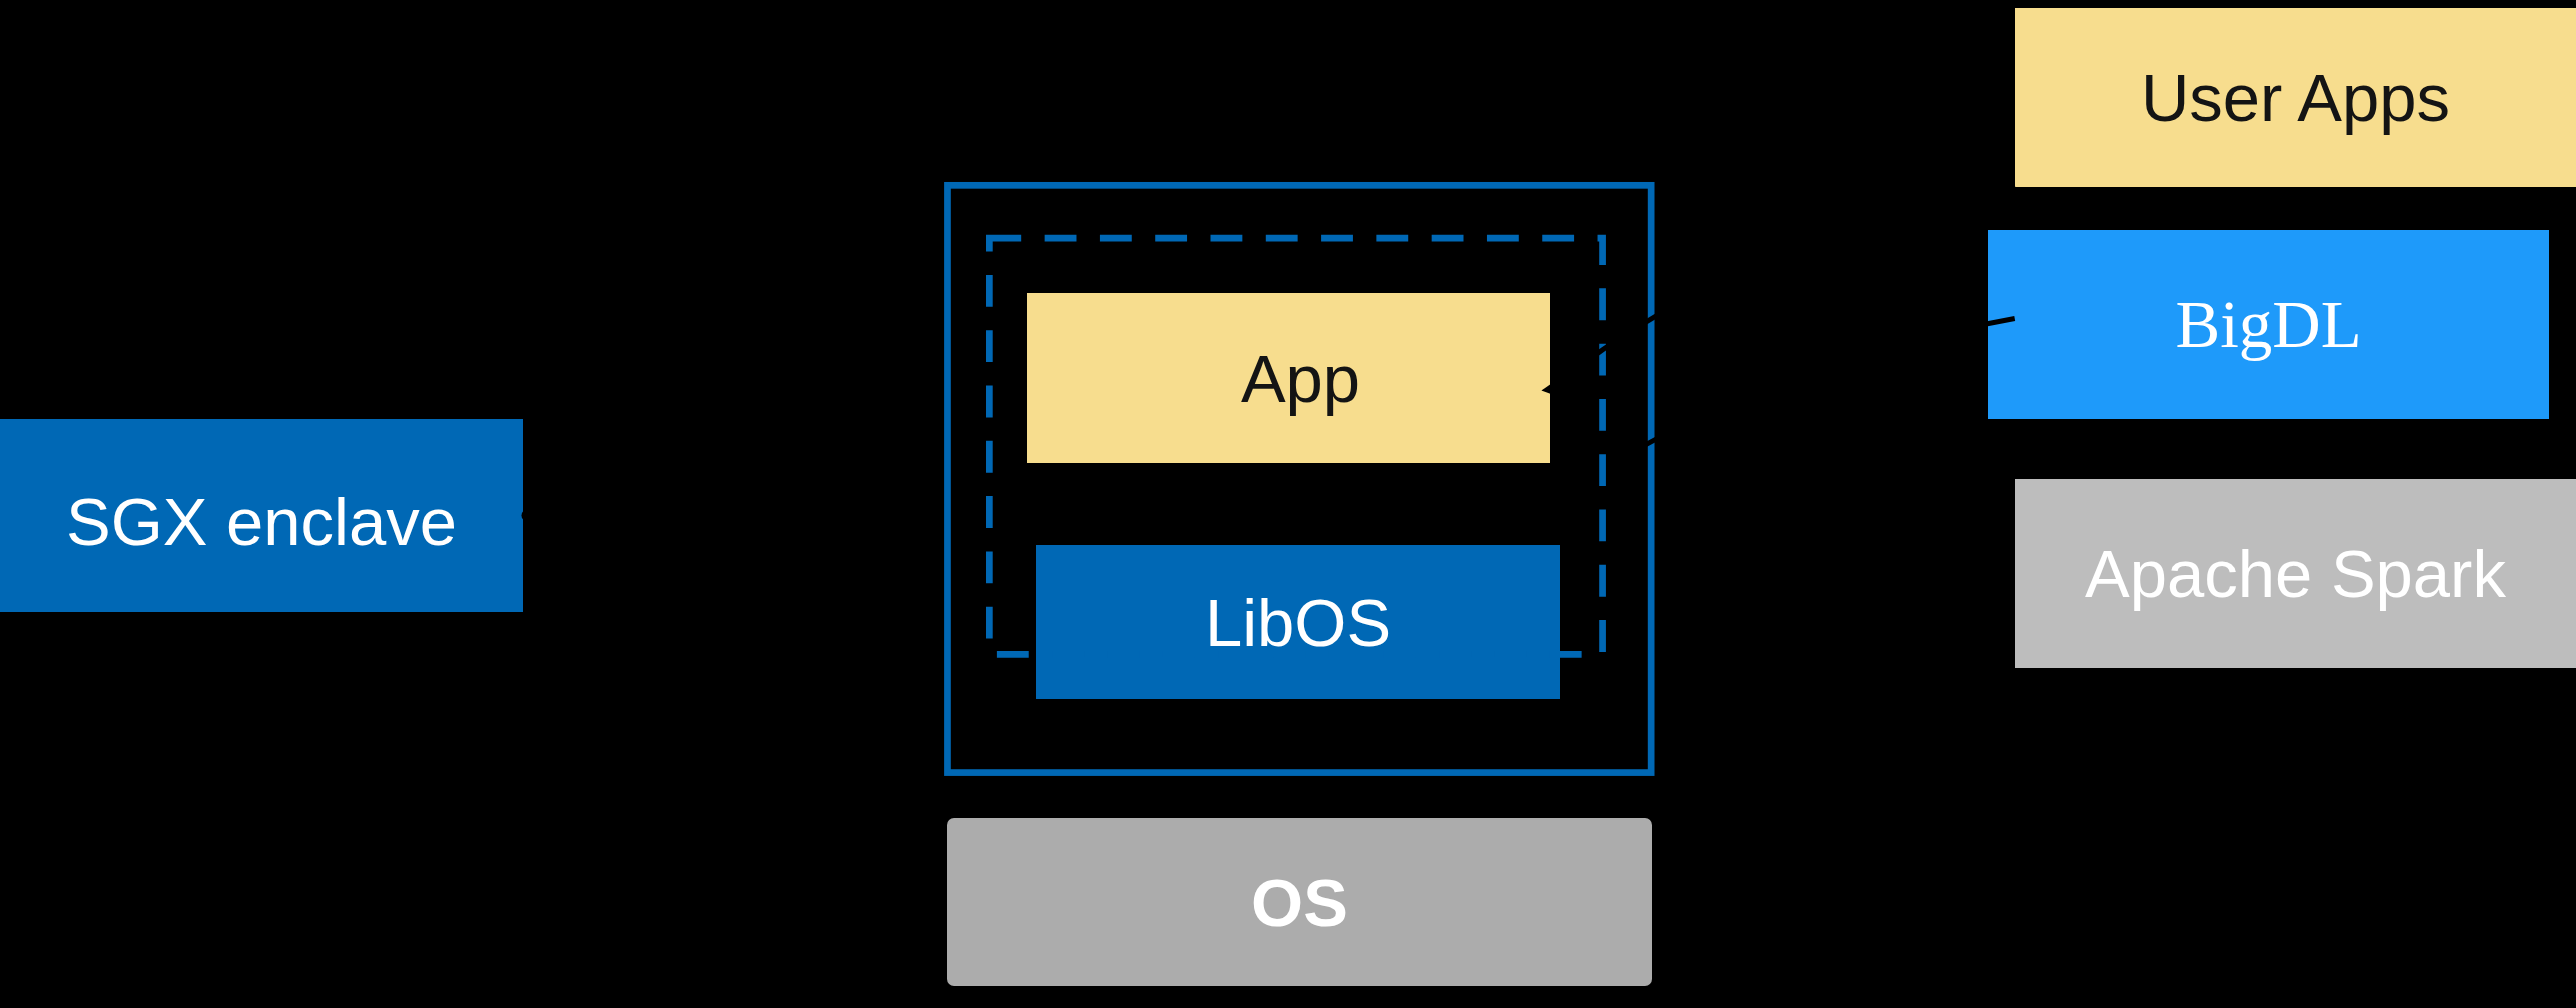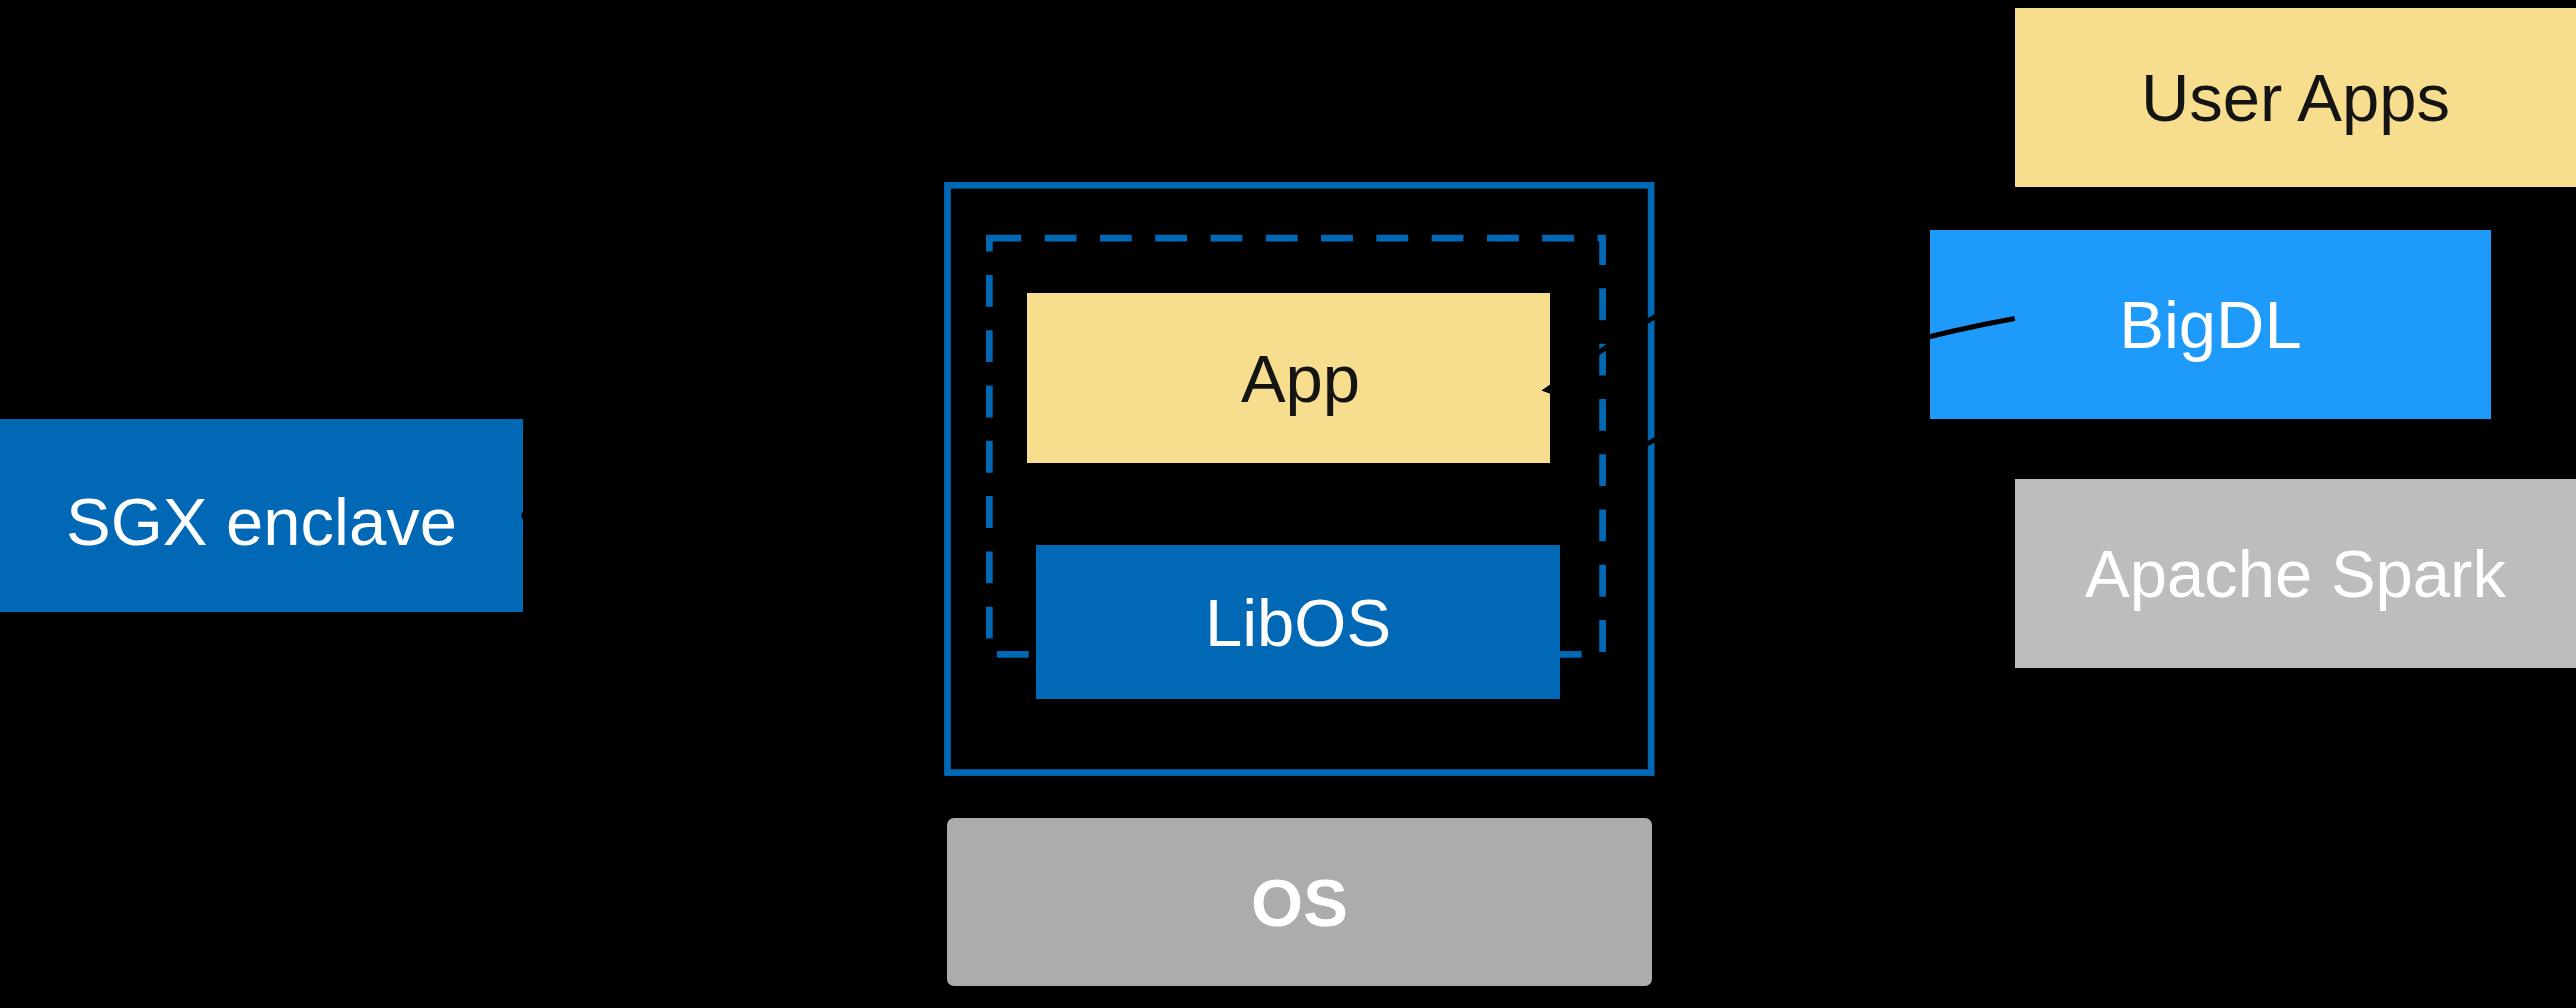--- a/index.html
+++ b/index.html
@@ -43,21 +43,21 @@
   .app-box       { left: 1027px; top: 293px; width: 523px; height: 170px; background: var(--soft-yellow); padding-left: 24px; }
   .app-box .label { color: var(--text-dark); }
   .libos-box     { left: 1036px; top: 545px; width: 524px; height: 154px; background: var(--intel-blue); }
   .libos-box .label { color: var(--text-light); }
   .os-box        { left: 947px; top: 818px; width: 705px; height: 168px; background: var(--gray-os); border-radius: 7px; }
   .os-box .label { color: var(--text-light); font-weight: bold; }
 
   
   .user-apps-box { left: 2015px; top: 0;     width: 561px; height: 179px; background: var(--soft-yellow); margin-top: 8px; }
   .user-apps-box .label { color: var(--text-dark); }
-  .bigdl-box     { left: 1930px; top: 230px; width: 561px; height: 189px; background: var(--bright-blue); }
+  .bigdl-box     { left: 1988px; top: 230px; width: 561px; height: 189px; background: var(--bright-blue); font-family: Liberation Serif, serif; }
   .bigdl-box .label { color: var(--text-light); }
   .spark-box     { left: 2015px; top: 479px; width: 561px; height: 189px; background: var(--gray-light); }
   .spark-box .label { color: var(--text-light); }
 
   .overlay {
     position: absolute;
     left: 0; top: 0;
     width: 2576px;
     height: 1009px;
     z-index: 2;

